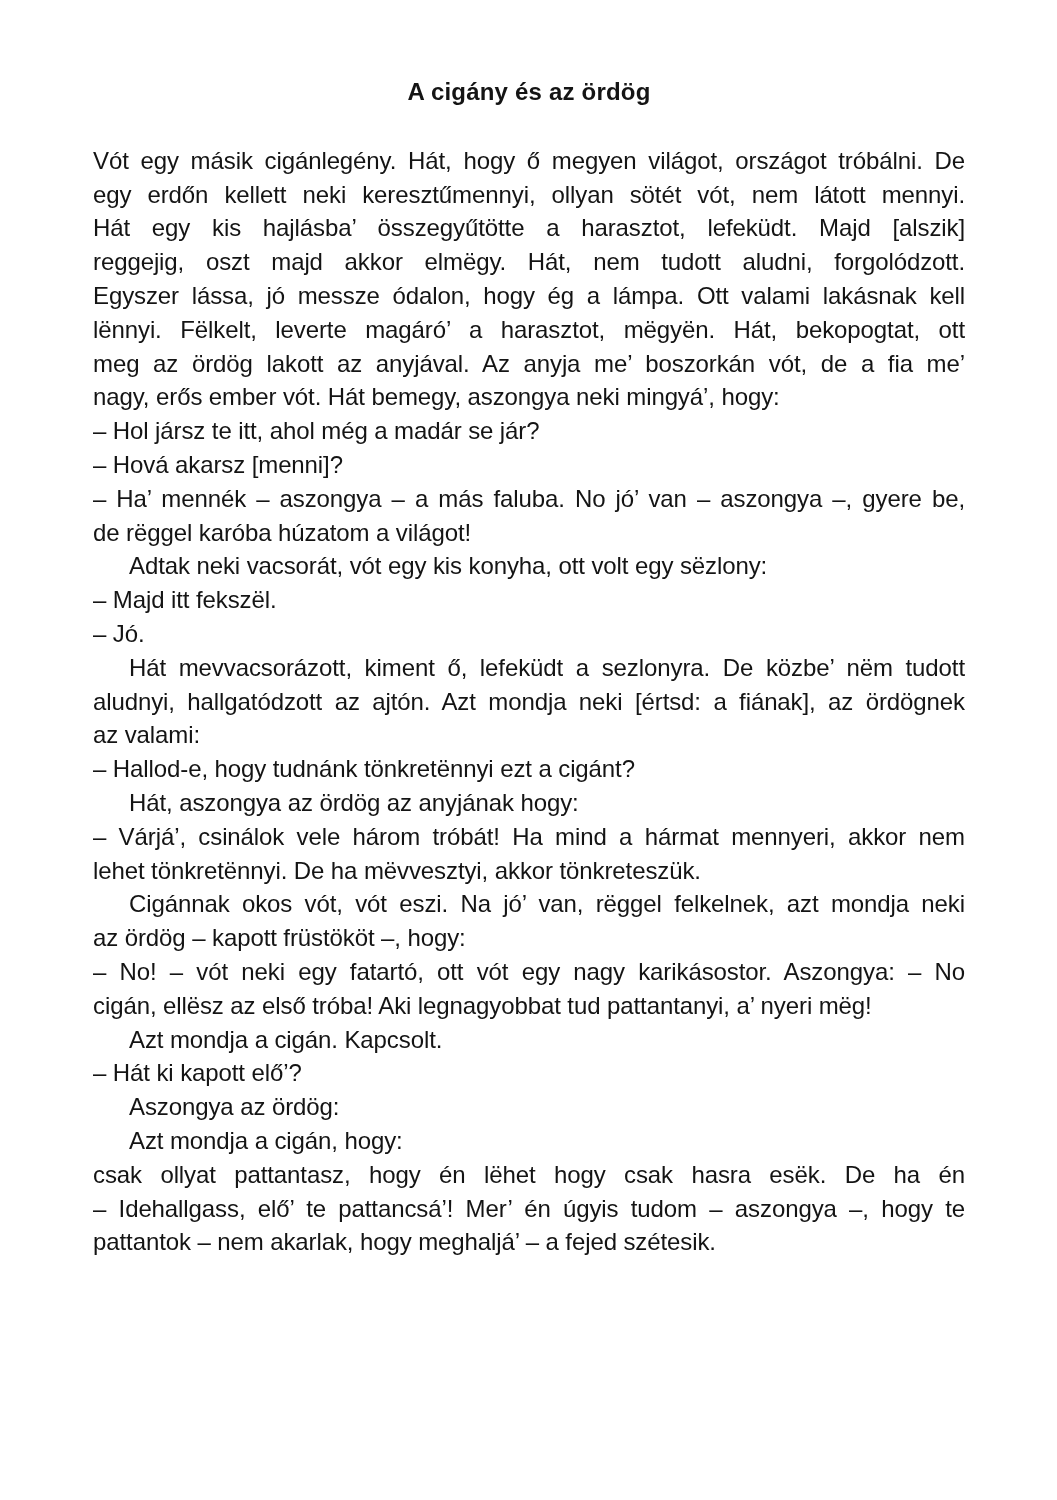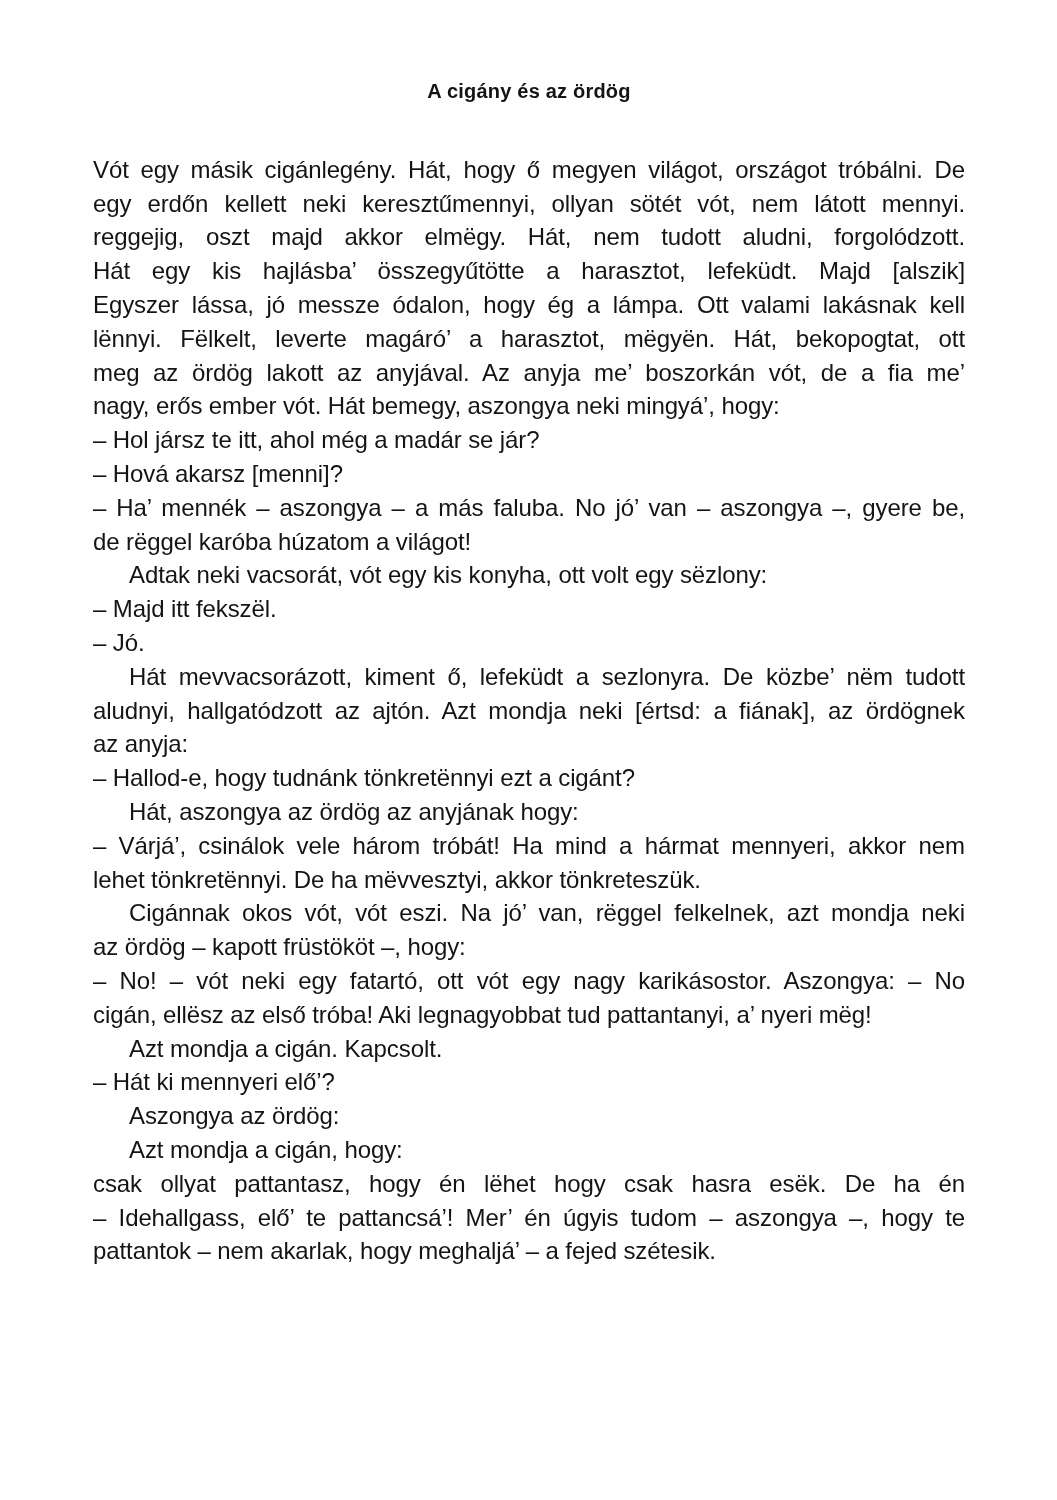--- a/index.html
+++ b/index.html
@@ -12,28 +12,28 @@
     height: 1500px;
     box-sizing: border-box;
     background: var(--bg, #ffffff);
     color: var(--fg, #141414);
     font-family: "Liberation Sans", "DejaVu Sans", sans-serif;
     padding: 75px 92px 0 93px;
     overflow: hidden;
   }
   .doc-title {
     margin: 0;
-    font-size: 20px;
+    font-size: 24px;
     font-weight: bold;
     text-align: center;
     line-height: 33.8px;
     letter-spacing: 0.2px;
   }
   .story {
-    margin-top: 44px;
+    margin-top: 35px;
     font-size: 24px;
     line-height: 33.8px;
     letter-spacing: -0.1px;
   }
   .para {
     margin: 0;
   }
   
   .line {
     text-align: justify;
@@ -49,22 +49,22 @@
 </style>
 </head>
 <body>
 
 <div class="page">
   <h1 class="doc-title">A cigány és az ördög</h1>
   <div class="story">
       <div class="para">
         <div class="line">Vót egy másik cigánlegény. Hát, hogy ő megyen világot, országot tróbálni. De</div>
         <div class="line">egy erdőn kellett neki keresztűmennyi, ollyan sötét vót, nem látott mennyi.</div>
+        <div class="line">Hát egy kis hajlásba’ összegyűtötte a harasztot, lefeküdt. Majd [alszik]</div>
         <div class="line">reggejig, oszt majd akkor elmëgy. Hát, nem tudott aludni, forgolódzott.</div>
-        <div class="line">Hát egy kis hajlásba’ összegyűtötte a harasztot, lefeküdt. Majd [alszik]</div>
         <div class="line">Egyszer lássa, jó messze ódalon, hogy ég a lámpa. Ott valami lakásnak kell</div>
         <div class="line">lënnyi. Fëlkelt, leverte magáró’ a harasztot, mëgyën. Hát, bekopogtat, ott</div>
         <div class="line">meg az ördög lakott az anyjával. Az anyja me’ boszorkán vót, de a fia me’</div>
         <div class="line last-line">nagy, erős ember vót. Hát bemegy, aszongya neki mingyá’, hogy:</div>
       </div>
       <div class="para">
         <div class="line last-line">– Hol jársz te itt, ahol még a madár se jár?</div>
       </div>
       <div class="para">
         <div class="line last-line">– Hová akarsz [menni]?</div>
@@ -78,21 +78,21 @@
       </div>
       <div class="para">
         <div class="line last-line">– Majd itt fekszël.</div>
       </div>
       <div class="para">
         <div class="line last-line">– Jó.</div>
       </div>
       <div class="para indent">
         <div class="line">Hát mevvacsorázott, kiment ő, lefeküdt a sezlonyra. De közbe’ nëm tudott</div>
         <div class="line">aludnyi, hallgatódzott az ajtón. Azt mondja neki [értsd: a fiának], az ördögnek</div>
-        <div class="line last-line">az anyja:</div>
+        <div class="line last-line">az valami:</div>
       </div>
       <div class="para">
         <div class="line last-line">– Hallod-e, hogy tudnánk tönkretënnyi ezt a cigánt?</div>
       </div>
       <div class="para indent">
         <div class="line last-line">Hát, aszongya az ördög az anyjának hogy:</div>
       </div>
       <div class="para">
         <div class="line">– Várjá’, csinálok vele három tróbát! Ha mind a hármat mennyeri, akkor nem</div>
         <div class="line last-line">lehet tönkretënnyi. De ha mëvvesztyi, akkor tönkreteszük.</div>
@@ -102,21 +102,21 @@
         <div class="line last-line">az ördög – kapott früstököt –, hogy:</div>
       </div>
       <div class="para">
         <div class="line">– No! – vót neki egy fatartó, ott vót egy nagy karikásostor. Aszongya: – No</div>
         <div class="line last-line">cigán, ellësz az első tróba! Aki legnagyobbat tud pattantanyi, a’ nyeri mëg!</div>
       </div>
       <div class="para indent">
         <div class="line last-line">Azt mondja a cigán. Kapcsolt.</div>
       </div>
       <div class="para">
-        <div class="line last-line">– Hát ki mennyeri elő’?</div>
+        <div class="line last-line">– Hát ki kapott elő’?</div>
       </div>
       <div class="para indent">
         <div class="line last-line">Aszongya az ördög:</div>
       </div>
       <div class="para indent">
         <div class="line last-line">Azt mondja a cigán, hogy:</div>
       </div>
       <div class="para">
         <div class="line">csak ollyat pattantasz, hogy én lëhet hogy csak hasra esëk. De ha én</div>
         <div class="line">– Idehallgass, elő’ te pattancsá’! Mer’ én úgyis tudom – aszongya –, hogy te</div>

